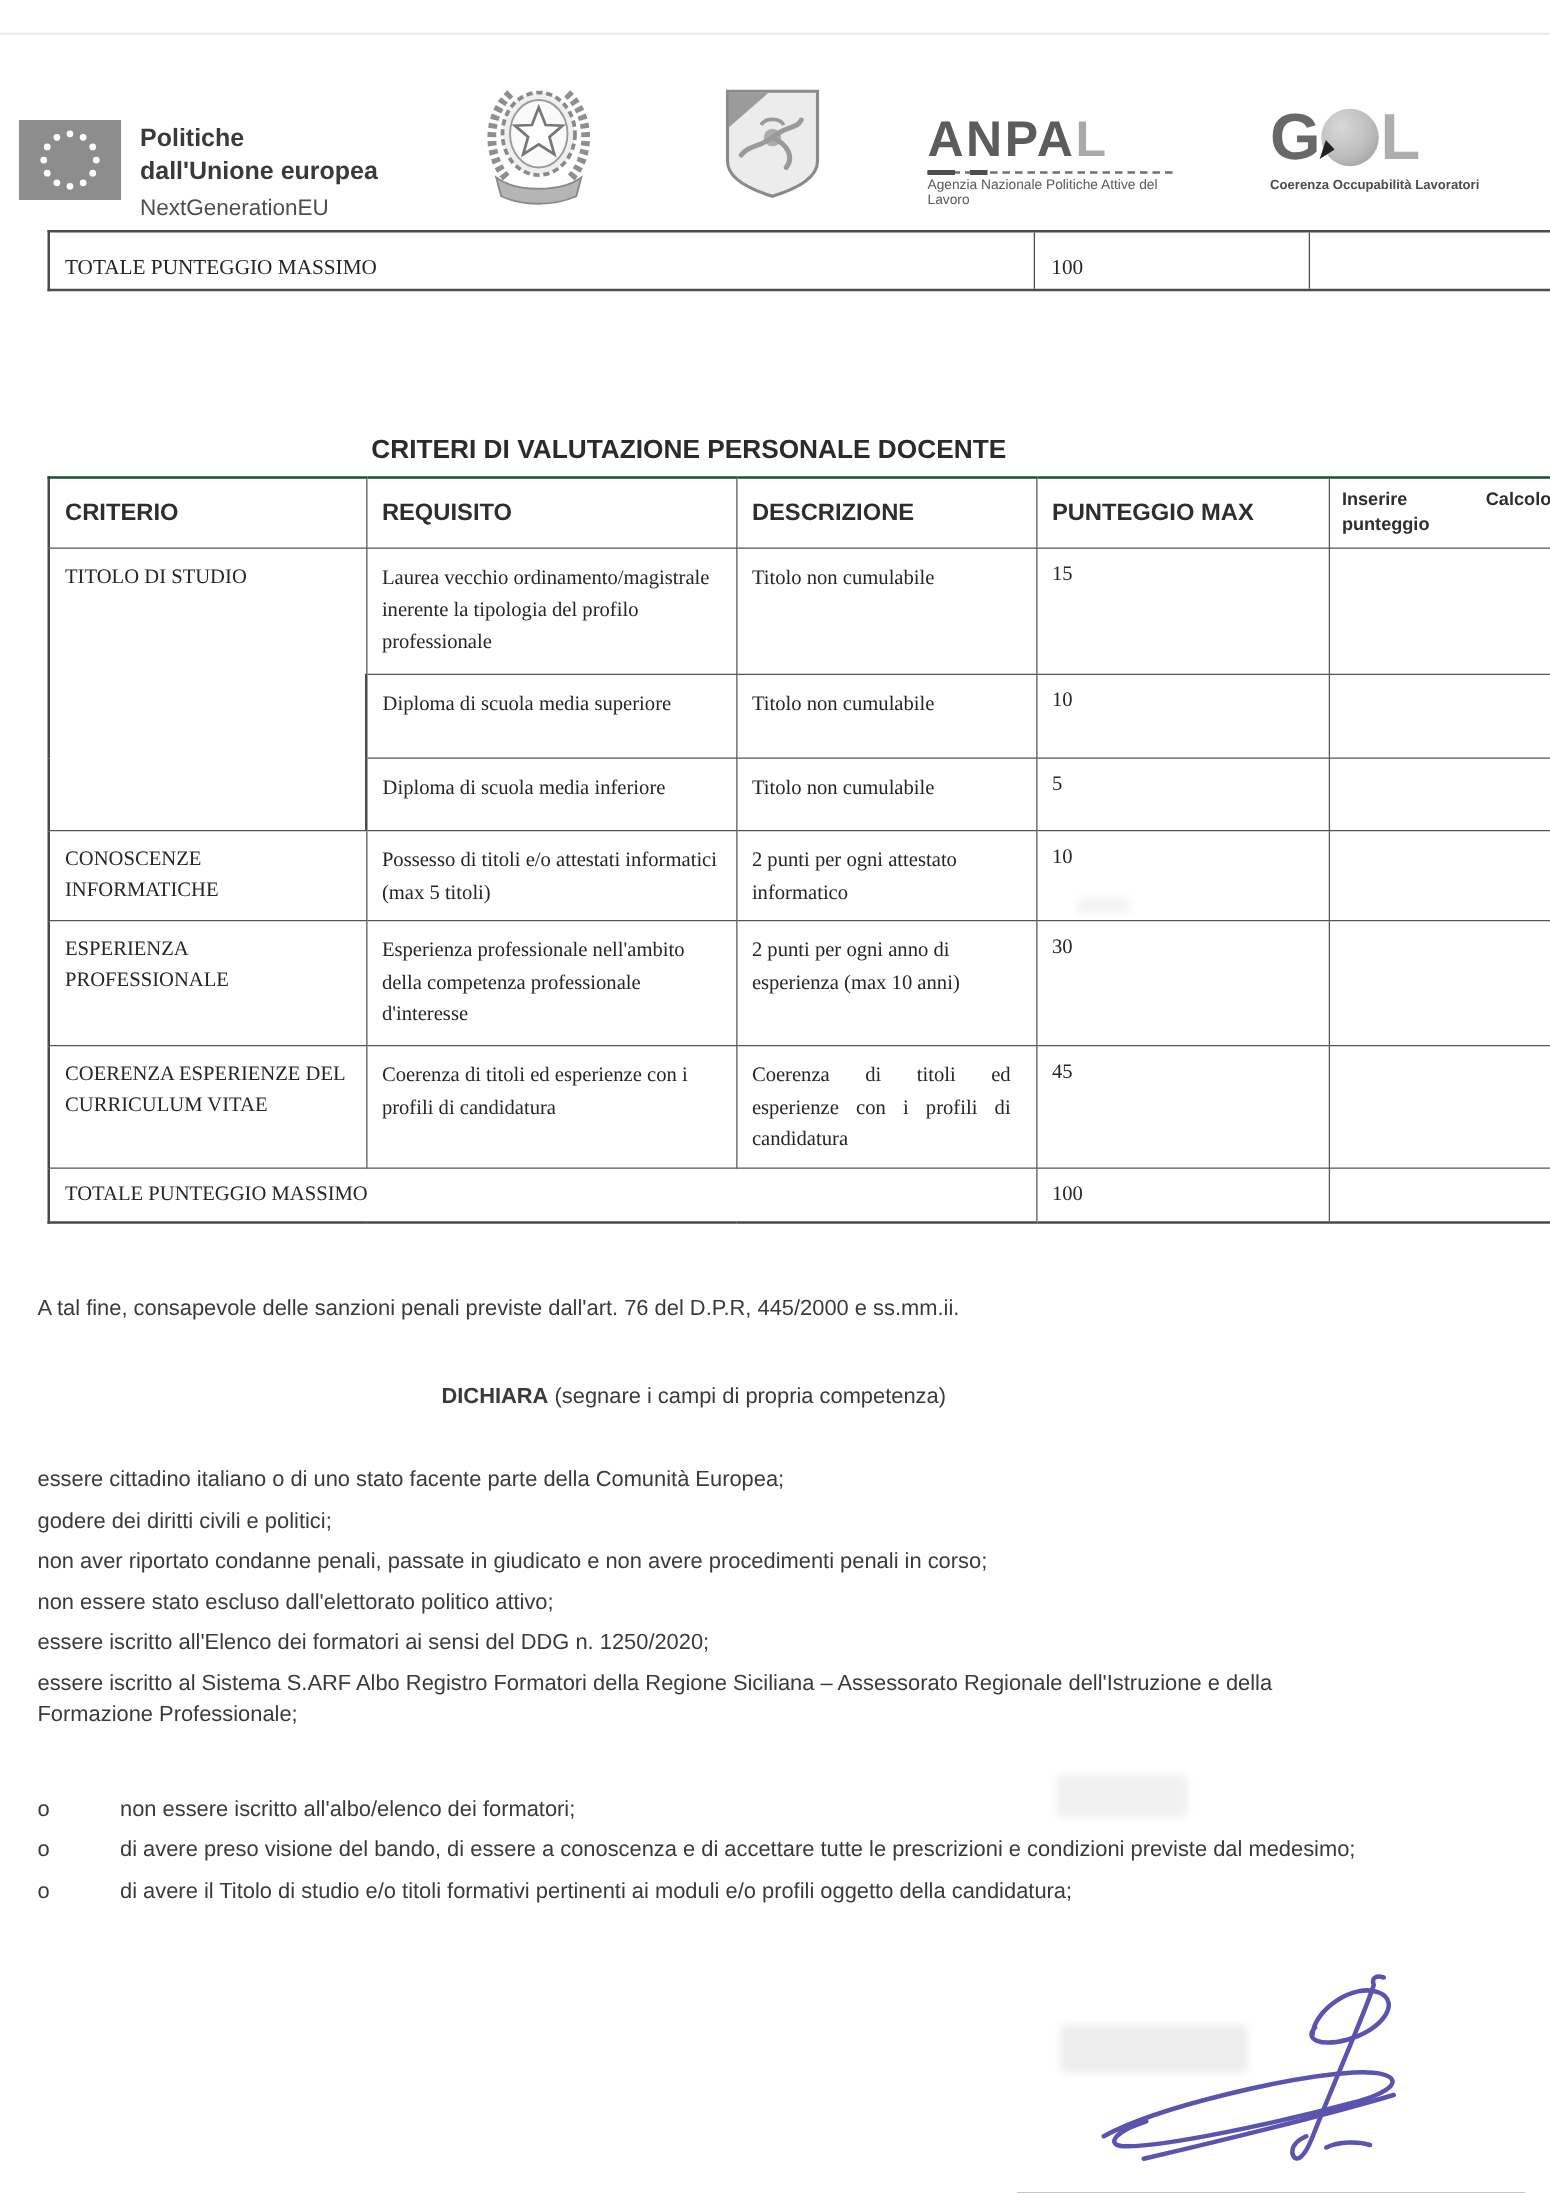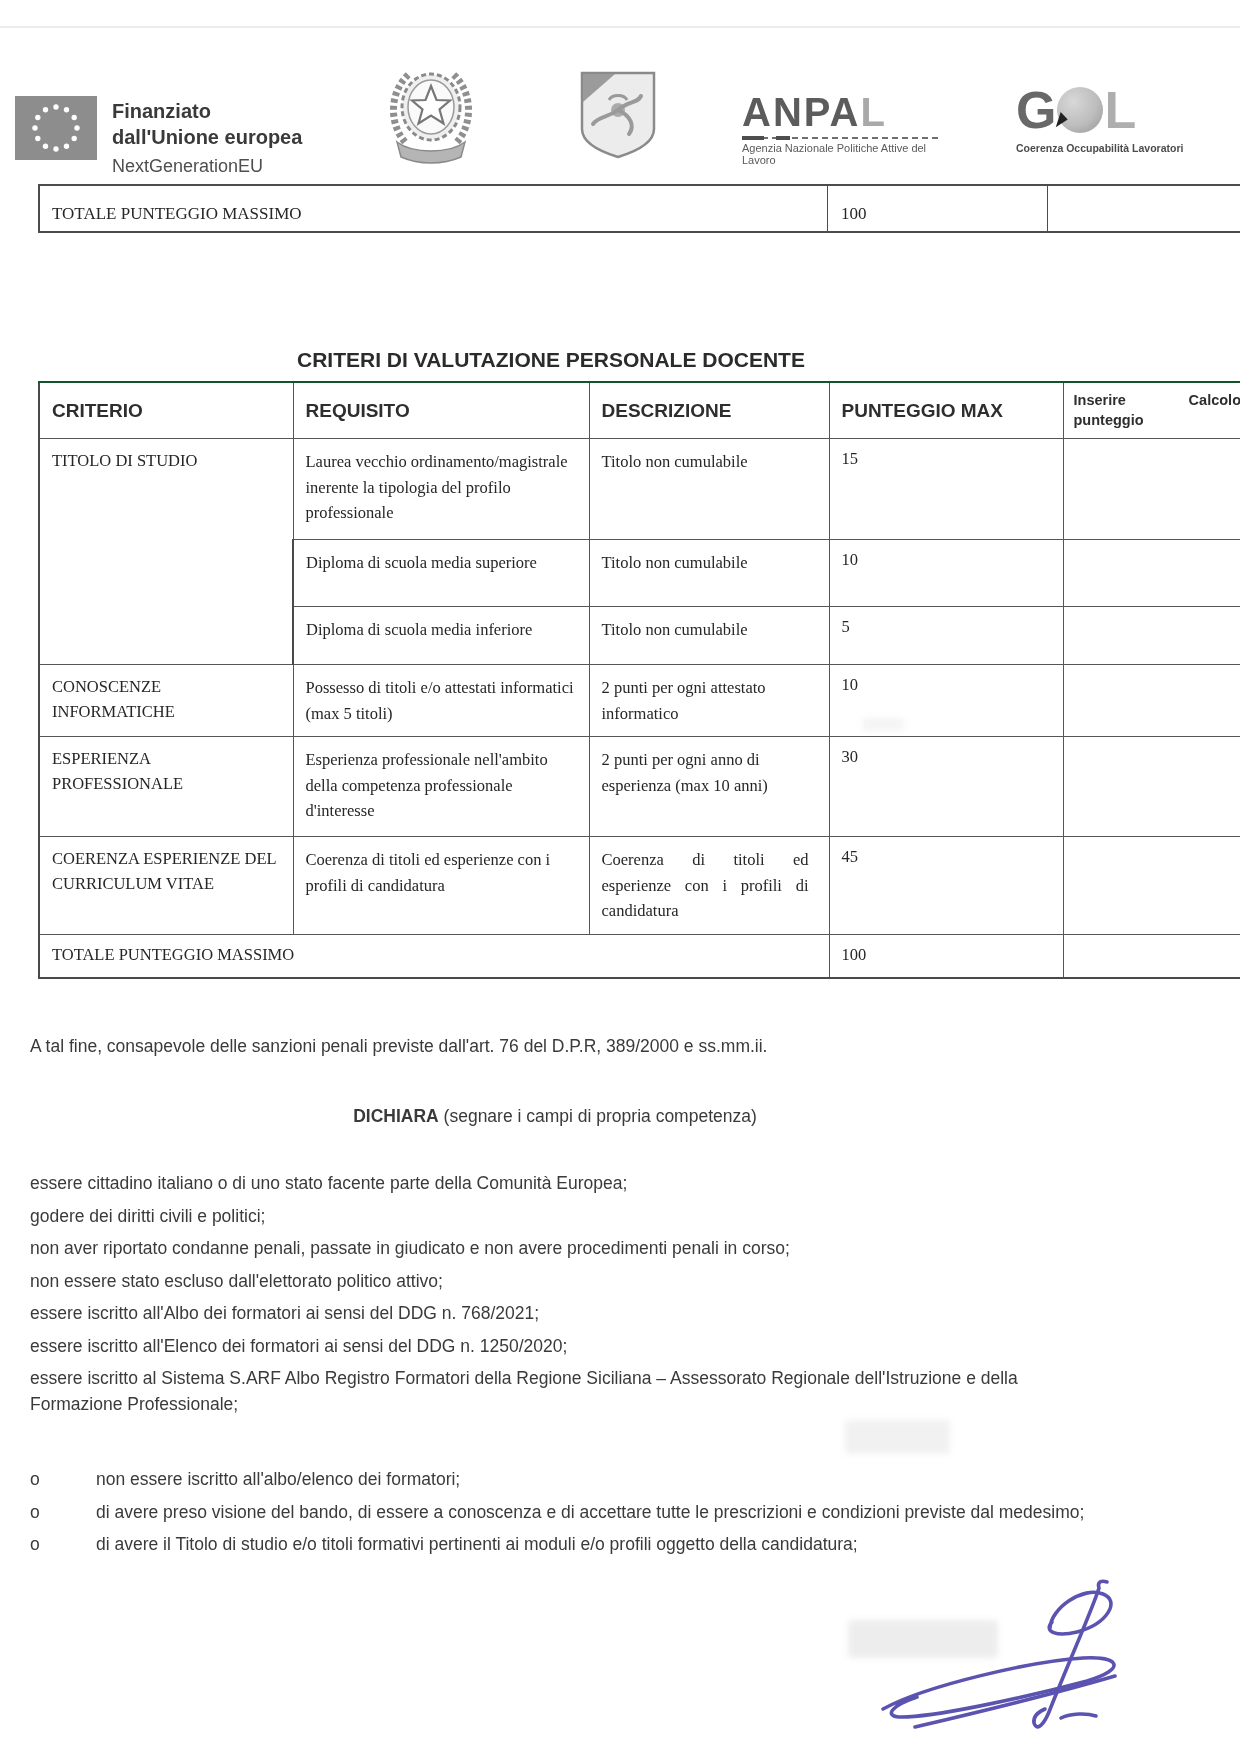--- a/index.html
+++ b/index.html
@@ -100,21 +100,21 @@
         <circle cx="41" cy="53" r="2.7"></circle>
           <circle cx="30.5" cy="50.2" r="2.7"></circle>
           <circle cx="22.8" cy="42.5" r="2.7"></circle>
         <circle cx="20" cy="32" r="2.7"></circle>
           <circle cx="22.8" cy="21.5" r="2.7"></circle>
           <circle cx="30.5" cy="13.8" r="2.7"></circle>
       </g>
     </svg>
   </div>
   <div class="eu-text">
-    <span class="b">Finanziato</span>
+    <span class="b">Politiche</span>
     <span class="b">dall'Unione europea</span>
     <span class="r">NextGenerationEU</span>
   </div>
 
   <div class="emblem-italy">
     <svg width="96" height="104" viewBox="0 0 96 104">
       <path d="M22,80 C6,62 6,30 26,12" fill="none" stroke="#8f8f8f" stroke-width="7" stroke-dasharray="4 3"></path>
       <path d="M74,80 C90,62 90,30 70,12" fill="none" stroke="#8f8f8f" stroke-width="7" stroke-dasharray="4 3"></path>
       <ellipse cx="48" cy="45" rx="29" ry="33" fill="#efefef" stroke="#8a8a8a" stroke-width="3" stroke-dasharray="5 3"></ellipse>
       <ellipse cx="48" cy="45" rx="23" ry="27" fill="#fafafa" stroke="#9a9a9a" stroke-width="1.5"></ellipse>
@@ -222,29 +222,28 @@
       </tr>
       <tr class="lastrow" style="height:44px;">
         <td class="totcell" colspan="3">TOTALE PUNTEGGIO MASSIMO</td>
         <td class="totcell">100</td>
         <td></td>
       </tr>
     </tbody>
   </table>
 
   <div class="text-block">
-    <p class="intro">A tal fine, consapevole delle sanzioni penali previste dall'art. 76 del D.P.R, 389/2000 e ss.mm.ii.</p>
+    <p class="intro">A tal fine, consapevole delle sanzioni penali previste dall'art. 76 del D.P.R, 445/2000 e ss.mm.ii.</p>
     <p class="dichiara"><span class="bold">DICHIARA</span><span> (segnare i campi di propria competenza)</span></p>
 
     <div class="statements">
       <p>essere cittadino italiano o di uno stato facente parte della Comunità Europea;</p>
       <p>godere dei diritti civili e politici;</p>
       <p>non aver riportato condanne penali, passate in giudicato e non avere procedimenti penali in corso;</p>
       <p>non essere stato escluso dall'elettorato politico attivo;</p>
-      <p>essere iscritto all'Albo dei formatori ai sensi del DDG n. 768/2021;</p>
       <p>essere iscritto all'Elenco dei formatori ai sensi del DDG n. 1250/2020;</p>
       <p class="st7">essere iscritto al Sistema S.ARF Albo Registro Formatori della Regione Siciliana – Assessorato Regionale dell'Istruzione e della Formazione Professionale;</p>
     </div>
 
     <div class="olist">
       <p><span class="marker">o</span><span>non essere iscritto all'albo/elenco dei formatori;</span></p>
       <p><span class="marker">o</span><span>di avere preso visione del bando, di essere a conoscenza e di accettare tutte le prescrizioni e condizioni previste dal medesimo;</span></p>
       <p><span class="marker">o</span><span>di avere il Titolo di studio e/o titoli formativi pertinenti ai moduli e/o profili oggetto della candidatura;</span></p>
     </div>
   </div>

